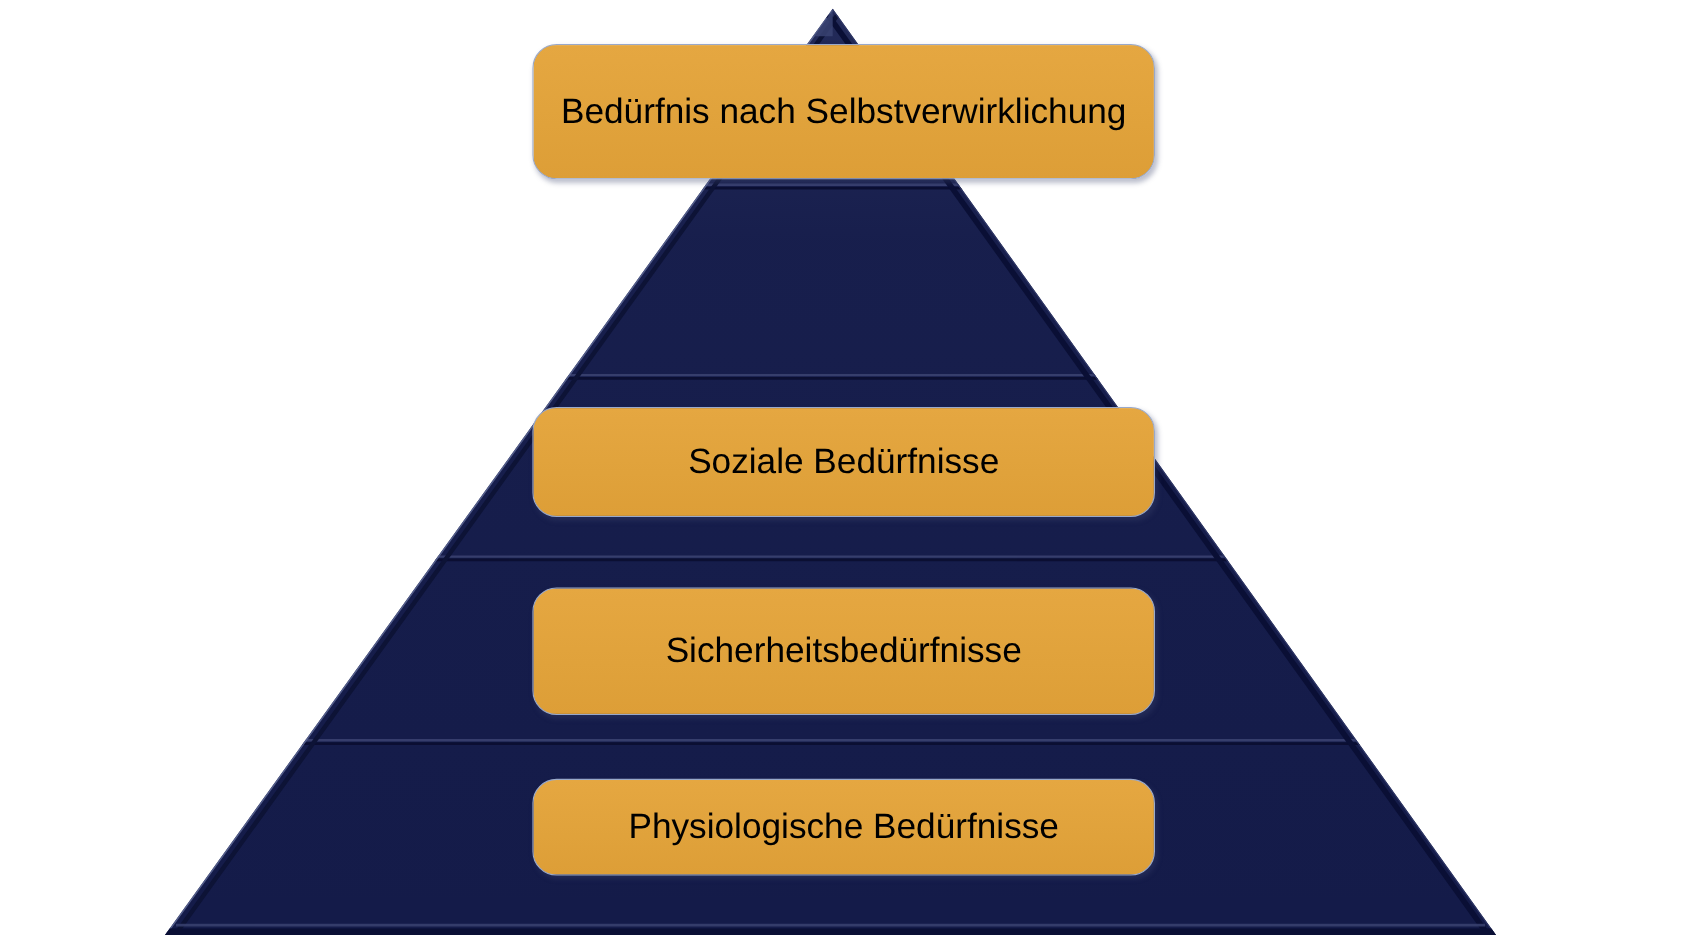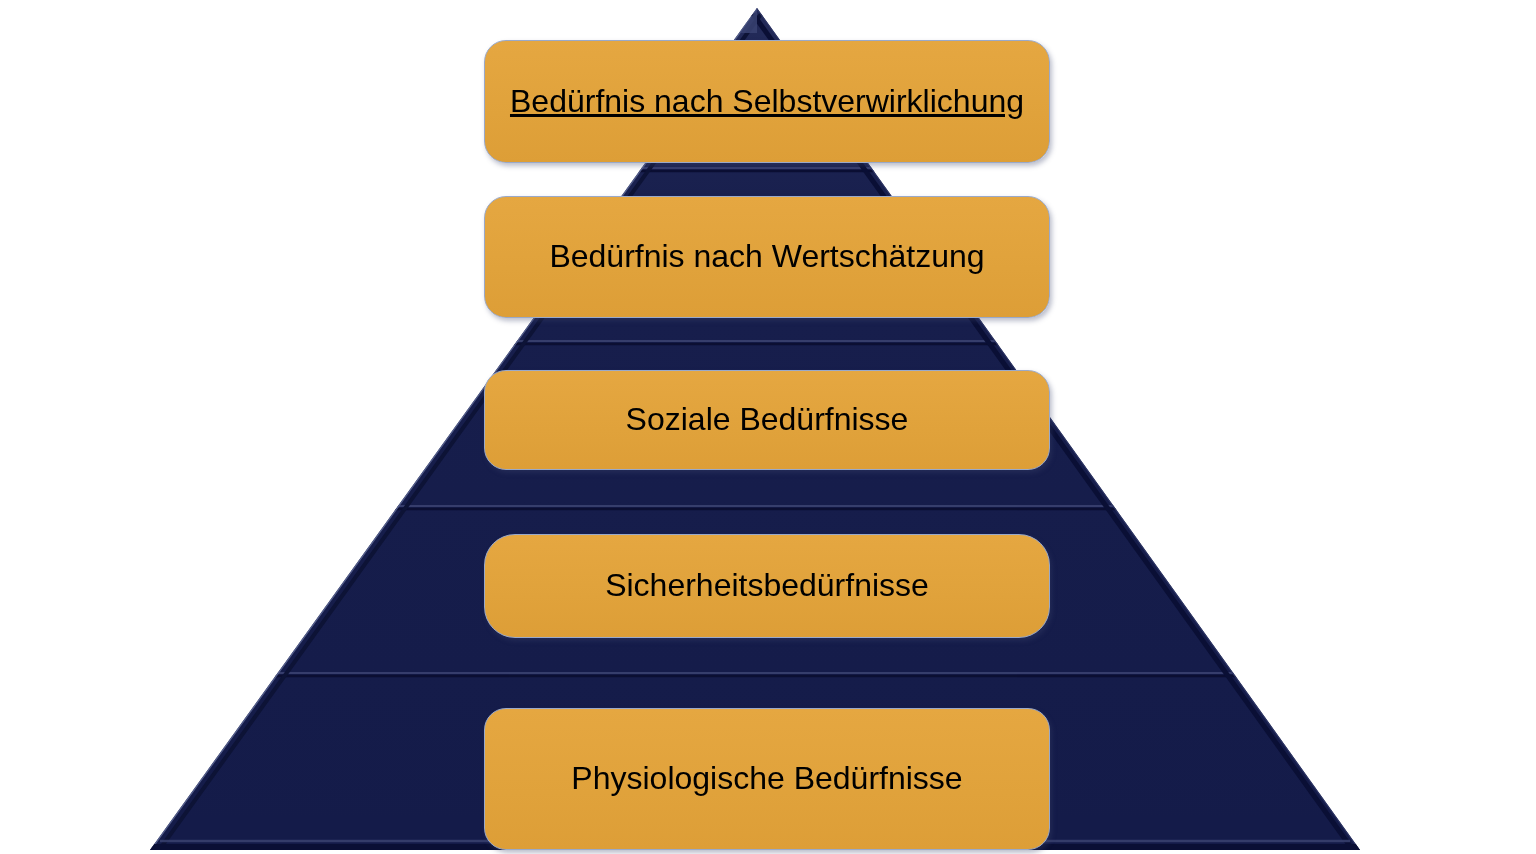--- a/index.html
+++ b/index.html
@@ -38,25 +38,25 @@
     color: #000000;
     font-size: 32px;
     line-height: 1.3;
     padding: 4px 22px;
     box-shadow: 2px 3px 5px rgba(60, 70, 110, 0.35);
   }
   .level-box .label-text {
     display: block;
     width: 100%;
   }
-  #box-1 { top: 40px;  height: 123px; text-decoration: underline; }
+  #box-1 { top: 40px;  height: 123px; }
   #box-2 { top: 196px; height: 122px; }
   #box-3 { top: 370px; height: 100px; }
-  #box-4 { top: 534px; height: 104px; border-radius: 31px; }
-  #box-5 { top: 708px; height: 142px; }
+  #box-4 { top: 534px; height: 116px; }
+  #box-5 { top: 708px; height: 88px; }
 </style>
 </head>
 <body>
 
 <div class="canvas">
 
   <svg class="pyramid-svg" viewBox="0 0 1536 854" xmlns="http://www.w3.org/2000/svg" aria-hidden="true">
     <defs>
       <clipPath id="pyr-clip">
         <polygon points="757,8 1360,850 150,850"></polygon>
@@ -103,23 +103,20 @@
       </g>
 
       <polygon points="757,9 740,33 757,33" fill="#3a4372" opacity="0.85"></polygon>
     </g>
   </svg>
 
   <div class="level-box" id="box-1">
     <span class="label-text">Bedürfnis nach Selbstverwirklichung</span>
   </div>
 
-  <div class="level-box" id="box-2">
-    <span class="label-text">Bedürfnis nach Wertschätzung</span>
-  </div>
 
   <div class="level-box" id="box-3">
     <span class="label-text">Soziale Bedürfnisse</span>
   </div>
 
   <div class="level-box" id="box-4">
     <span class="label-text">Sicherheitsbedürfnisse</span>
   </div>
 
   <div class="level-box" id="box-5">

